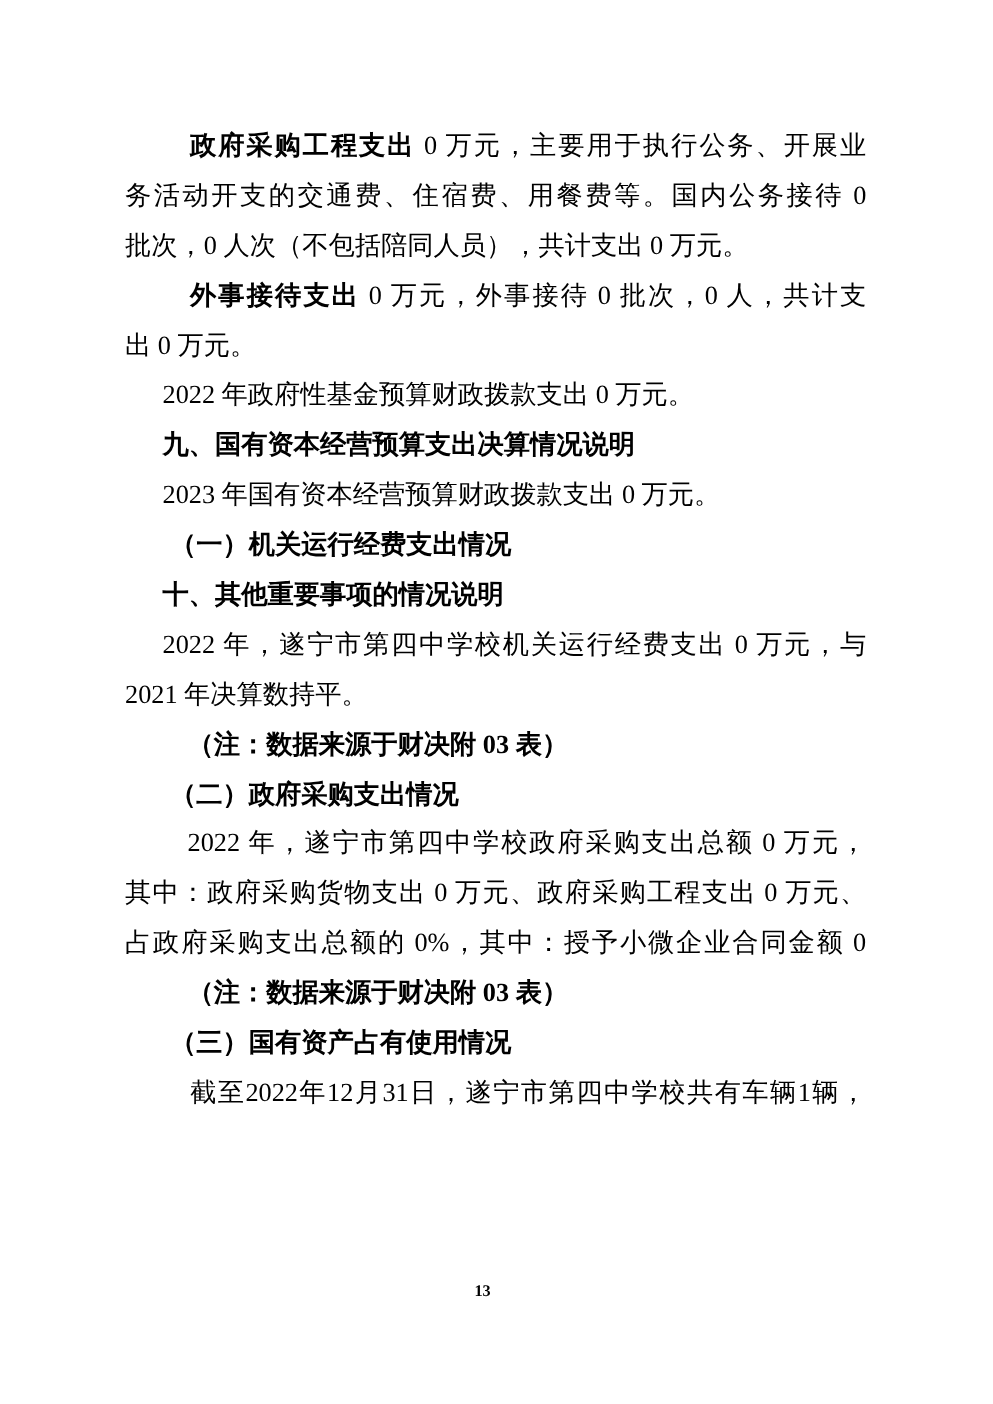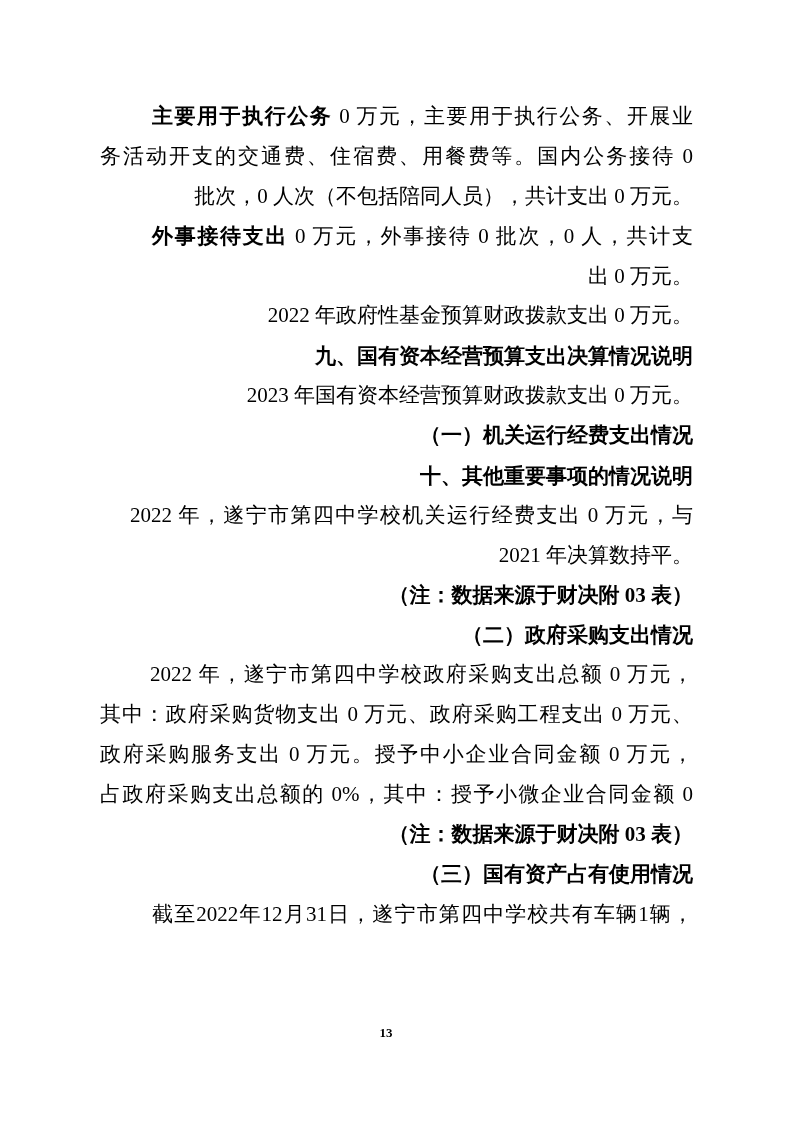--- a/index.html
+++ b/index.html
@@ -21,21 +21,20 @@
     top: 97px;
     width: 593px;
   }
   .ln {
     font-size: 21px;
     line-height: 39.9px;
     height: 39.9px;
     font-family: "Liberation Serif", "DejaVu Serif", serif;
     color: #000000;
     white-space: nowrap;
-    text-align: right;
   }
   .just {
     white-space: normal;
     text-align: justify;
     text-align-last: justify;
   }
   .first   { text-indent: 52px; }  
   .indh    { text-indent: 30px; }  
   .indsub  { text-indent: 36px; }  
   .indnote { text-indent: 50px; }  
@@ -66,21 +65,21 @@
     font-family: "Liberation Serif", "DejaVu Serif", serif;
     color: #000000;
   }
 </style>
 </head>
 <body>
 
 <div class="page">
   <div class="content">
 
-    <div class="ln first just"><span class="lead">主要用于执行公务</span><span> 0 万元，主要用于执行公务、开展业</span></div>
+    <div class="ln first just"><span class="lead">政府采购工程支出</span><span> 0 万元，主要用于执行公务、开展业</span></div>
     <div class="ln just">务活动开支的交通费、住宿费、用餐费等。国内公务接待 0</div>
     <div class="ln">批次，0 人次（不包括陪同人员），共计支出 0 万元。</div>
 
     <div class="ln first just"><span class="lead">外事接待支出</span><span> 0 万元，外事接待 0 批次，0 人，共计支</span></div>
     <div class="ln">出 0 万元。</div>
 
     <div class="ln indh">2022 年政府性基金预算财政拨款支出 0 万元。</div>
 
     <div class="ln h1 indh">九、国有资本经营预算支出决算情况说明</div>
     <div class="ln indh">2023 年国有资本经营预算财政拨款支出 0 万元。</div>
@@ -89,21 +88,20 @@
 
     <div class="ln h1 indh">十、其他重要事项的情况说明</div>
     <div class="ln indh just">2022 年，遂宁市第四中学校机关运行经费支出 0 万元，与</div>
     <div class="ln">2021 年决算数持平。</div>
 
     <div class="ln note indnote">（注：数据来源于财决附 03 表）</div>
 
     <div class="ln h2 indsub">（二）政府采购支出情况</div>
     <div class="ln indnote just">2022 年，遂宁市第四中学校政府采购支出总额 0 万元，</div>
     <div class="ln just">其中：政府采购货物支出 0 万元、政府采购工程支出 0 万元、</div>
-    <div class="ln just">政府采购服务支出 0 万元。授予中小企业合同金额 0 万元，</div>
     <div class="ln just">占政府采购支出总额的 0%，其中：授予小微企业合同金额 0</div>
 
     <div class="ln note indnote">（注：数据来源于财决附 03 表）</div>
 
     <div class="ln h2 indsub">（三）国有资产占有使用情况</div>
     <div class="ln first just">截至2022年12月31日，遂宁市第四中学校共有车辆1辆，</div>
 
   </div>
 
   <div class="page-num">13</div>

